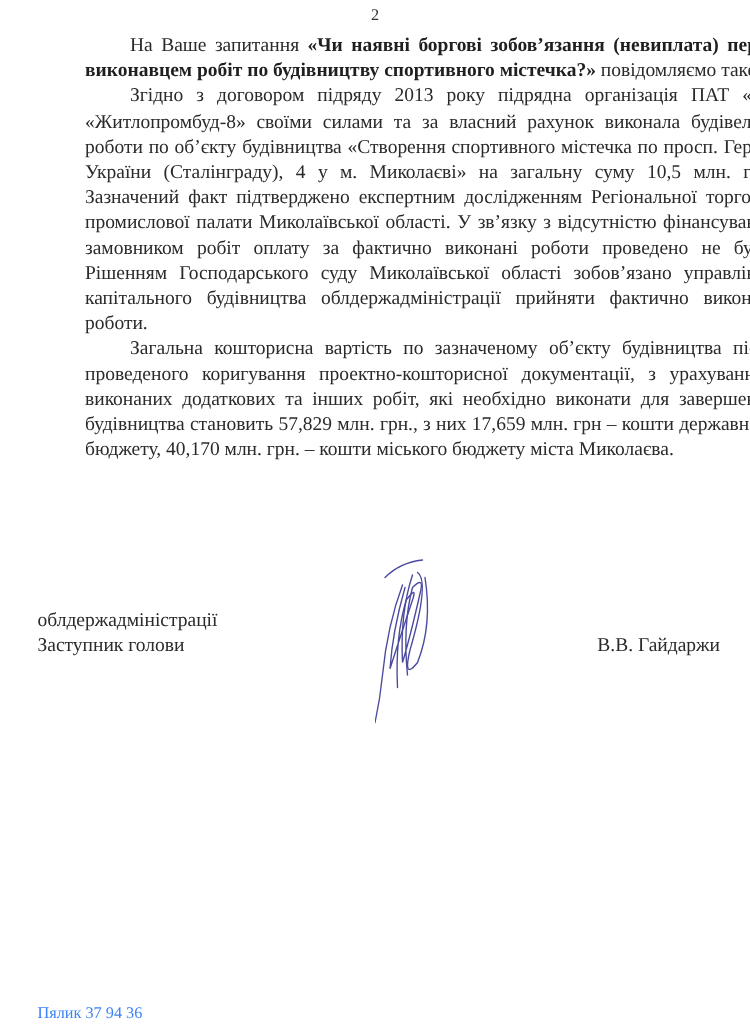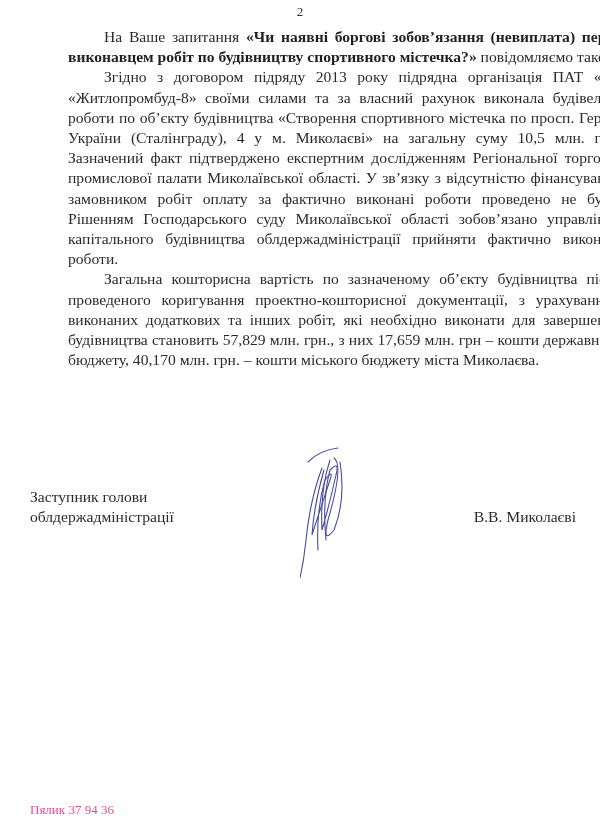--- a/index.html
+++ b/index.html
@@ -22,40 +22,40 @@
   .signature-block {
     position: absolute; top: 487px; left: 30px; width: 553px;
     font-size: 15.6px; line-height: 20px;
   }
   .sig-position { position: absolute; left: 0; top: 0; }
   .sig-name { position: absolute; right: 7px; top: 20px; }
   .signature-scribble {
     position: absolute; left: 300px; top: 440px; width: 80px; height: 140px;
   }
   .footer-contact {
-    position: absolute; left: 30px; top: 802px; font-size: 13px; color: #ec4899;
+    position: absolute; left: 30px; top: 802px; font-size: 13px; color: #3b82f6;
   }
 </style>
 </head>
 <body>
 
 <div class="page-num">2</div>
 
 <div class="content">
   <p class="last-line"><span>На Ваше запитання </span><b>«Чи наявні боргові  зобов’язання  (невиплата) перед виконавцем робіт по будівництву спортивного містечка?»</b><span> повідомляємо таке.</span></p>
   <p class="last-line">Згідно з договором підряду 2013 року підрядна організація ПАТ «БК «Житлопромбуд-8» своїми силами та за власний рахунок виконала будівельні роботи по об’єкту будівництва «Створення спортивного містечка по просп. Героїв України (Сталінграду), 4 у  м. Миколаєві» на загальну суму 10,5 млн. грн. Зазначений факт підтверджено експертним дослідженням Регіональної торгово-промислової палати Миколаївської області. У зв’язку з відсутністю фінансування замовником робіт оплату за фактично виконані роботи проведено не було. Рішенням Господарського суду Миколаївської області зобов’язано управління капітального будівництва облдержадміністрації прийняти фактично виконані роботи.</p>
   <p class="last-line">Загальна кошторисна вартість по зазначеному об’єкту будівництва  після проведеного коригування проектно-кошторисної документації, з урахуванням виконаних додаткових та інших робіт, які необхідно виконати для завершення будівництва становить 57,829 млн. грн., з них 17,659 млн. грн – кошти державного бюджету, 40,170 млн. грн. – кошти міського бюджету міста Миколаєва.</p>
 </div>
 
 <div class="signature-block">
   <div class="sig-position">
+    <div>облдержадміністрації</div>
     <div>Заступник голови</div>
-    <div>облдержадміністрації</div>
   </div>
-  <div class="sig-name">В.В. Миколаєві</div>
+  <div class="sig-name">В.В. Гайдаржи</div>
 </div>
 
 <svg class="signature-scribble" viewBox="0 0 80 140">
   <g fill="none" stroke-width="1.1" stroke-linecap="round">
     <path class="ink" d="M8 22 Q 20 10 38 8" stroke="#4a4aa0"></path>
     <path class="ink" d="M22 28 Q 10 60 6 100 Q 4 120 0 138" stroke="#4a4aa0"></path>
     <path class="ink" d="M24 30 Q 14 65 12 95 Q 20 70 30 40 Q 34 28 25 40 Q 16 70 18 110" stroke="#4a4aa0"></path>
     <path class="ink" d="M30 20 Q 20 50 22 90 Q 28 70 36 35 Q 40 20 30 30 Q 22 60 26 100" stroke="#4a4aa0"></path>
     <path class="ink" d="M34 18 Q 44 25 28 80 Q 22 105 34 90 Q 46 60 40 22" stroke="#4a4aa0"></path>
   </g>

